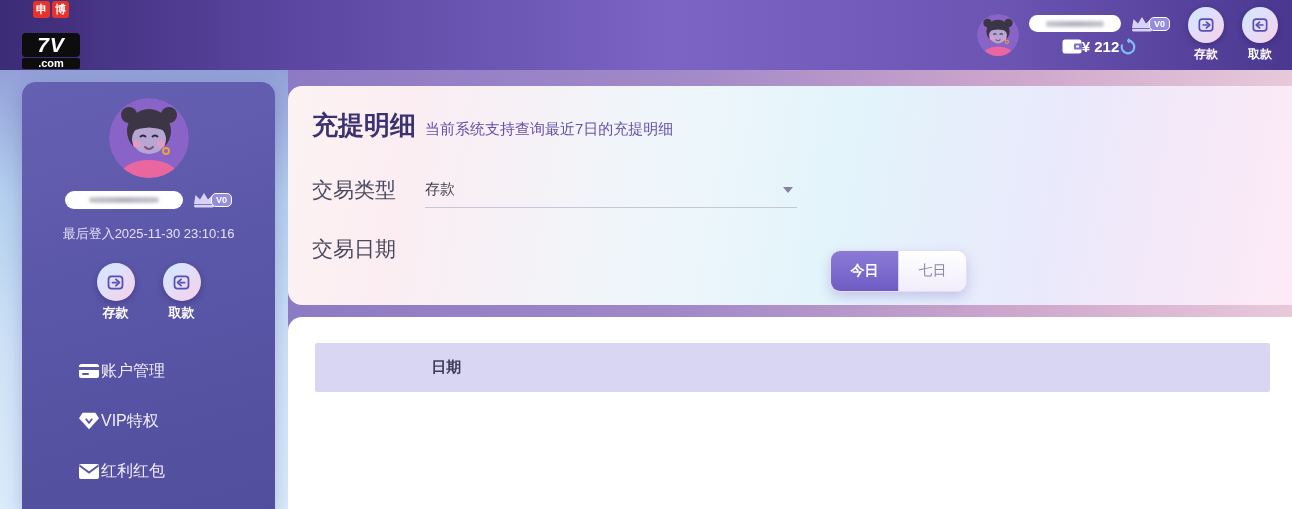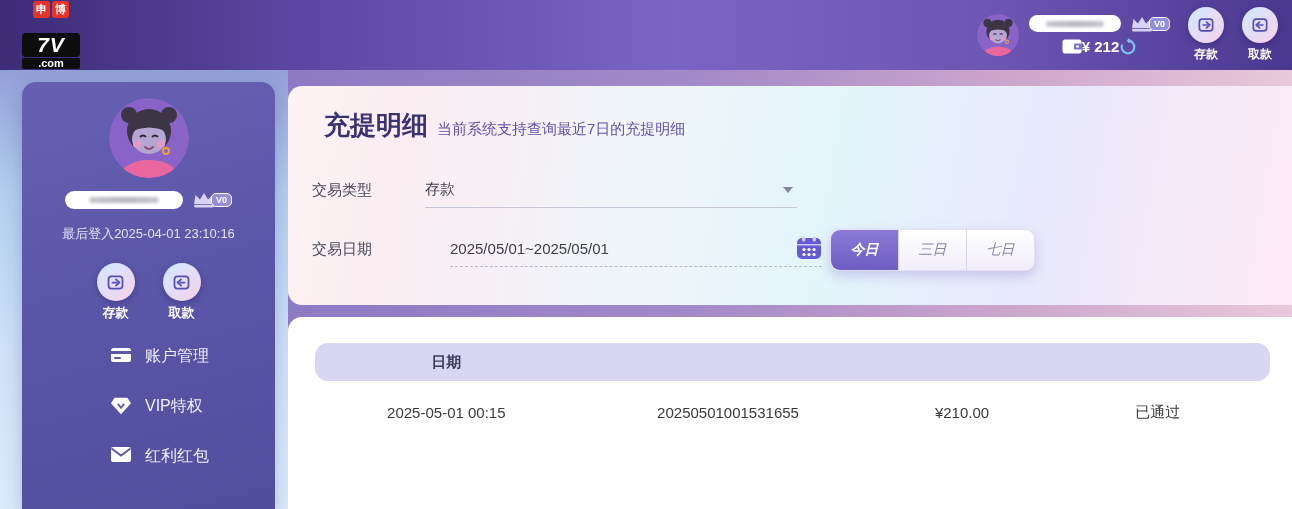--- a/index.html
+++ b/index.html
@@ -44,53 +44,53 @@
   .side-avatar{width:80px;height:80px;border-radius:50%;overflow:hidden;margin:16px auto 0;display:block;cursor:pointer;}
   .side-user-row{display:flex;align-items:center;justify-content:center;margin-top:13px;gap:8px;}
   .side-pill{width:118px;height:18px;background:#fff;border-radius:9px;display:flex;align-items:center;justify-content:center;}
   .side-pill .smudge{width:60%;height:6px;border-radius:3px;background:linear-gradient(90deg,#bdbdc6,#a9a9b6,#bdbdc6);
     filter:blur(1.6px);opacity:.85;}
   .last-login{margin-top:16px;text-align:center;color:#e4e1f8;font-size:13px;}
   .side-actions{display:flex;justify-content:center;gap:28px;margin-top:20px;}
   .side-actions .disc{width:38px;height:38px;}
   .side-actions .lbl{color:#fff;font-size:13px;font-weight:bold;}
   .side-menu{margin-top:24px;}
-  .side-menu-item{display:flex;gap:13px;height:50px;padding-left:88px;cursor:pointer;}
+  .side-menu-item{display:flex;align-items:center;gap:1px;height:50px;padding-left:56px;cursor:pointer;}
   .side-menu-item .mi-label{color:#f1effc;font-size:16px;}
 
   
   .main{position:absolute;left:288px;top:70px;right:0;bottom:0;
     background:linear-gradient(90deg,#8d7ac4 0%,#a289c8 40%,#cda6cc 72%,#e8c9da 100%);}
   .filter-card{position:absolute;left:0;top:16px;width:100%;height:219px;border-radius:14px 0 0 14px;
     background:linear-gradient(100deg,#fdf3f3 0%,#fbedf2 12%,#eef6fb 38%,#e3f4fb 55%,#e9e9fb 75%,#f8e9f8 92%,#fdeaf6 100%);}
-  .title-row{display:flex;align-items:baseline;padding:22px 0 0 24px;margin-left:12px;}
+  .title-row{display:flex;align-items:baseline;padding:22px 0 0 24px;}
   .page-title{font-size:26px;font-weight:bold;color:#3b3272;margin:0;}
   .page-subtitle{font-size:15px;color:#6350aa;margin-left:9px;}
   .filter-row{display:flex;align-items:center;margin-left:24px;margin-top:30px;height:34px;}
   .filter-row + .filter-row{margin-top:25px;gap:25px;}
-  .filter-label{width:113px;font-size:15px;color:#4a4a5e;}
+  .filter-label{width:113px;font-size:21px;color:#4a4a5e;}
   .filter-field{position:relative;width:372px;height:34px;display:flex;align-items:center;
     border-bottom:1px solid #c6c6d6;}
   .filter-field.dashed{border-bottom:1px dashed #b9b9c9;}
   .filter-value{font-size:15px;color:#3e3e48;}
   .caret-down{position:absolute;right:4px;top:14px;width:0;height:0;
     border-left:5px solid transparent;border-right:5px solid transparent;border-top:6px solid #84849a;}
   .calendar-btn{position:absolute;right:0;top:4px;cursor:pointer;line-height:0;}
-  .range-group{position:absolute;left:542px;top:143px;display:flex;border-radius:10px;overflow:hidden;
-    border:1px solid #e6def6;background:#f7f4fd;box-shadow:0 5px 12px rgba(110,90,190,.28);font-style:italic;}
+  .range-group{position:absolute;left:542px;top:164px;display:flex;border-radius:10px;overflow:hidden;
+    border:1px solid #e6def6;background:#f7f4fd;box-shadow:0 5px 12px rgba(110,90,190,.28);}
   .range-btn{width:67px;height:40px;font-size:14px;color:#8a86a8;display:flex;align-items:center;
     justify-content:center;cursor:pointer;border-right:1px solid #d9d3ec;background:linear-gradient(180deg,#ffffff,#f1edfb);}
   .range-btn:last-child{border-right:none;}
   .range-btn.active{background:linear-gradient(180deg,#8b7bd6,#6e5cc4);color:#fff;font-weight:bold;}
 
   .table-card{position:absolute;left:0;top:247px;width:100%;height:192px;background:#fff;border-radius:14px 0 0 0;
     padding-top:26px;box-sizing:border-box;}
   .table{margin:0 22px 0 27px;}
   .t-row{display:grid;grid-template-columns:27.5% 31.5% 17.5% 23.5%;align-items:center;text-align:center;}
-  .t-head{background:#d9d6f4;height:38px;border-radius:13px;}
+  .t-head{background:#d9d6f4;height:49px;border-radius:2px;}
   .t-head .t-cell{font-size:15px;font-weight:bold;color:#3c3c5a;}
   .t-body{height:62px;}
   .t-body .t-cell{font-size:15px;color:#3a3a3a;}
 </style>
 </head>
 <body>
 
 <div class="page">
 
   <div class="navbar">
@@ -197,21 +197,21 @@
       </div>
       <div class="vip-wrap">
         <svg width="26" height="18" viewBox="0 0 26 18">
           <path d="M3 13 L4.5 4 L9 8.5 L13 2 L17 8.5 L21.5 4 L23 13 Z" fill="#d8d2f6"></path>
           <rect x="3" y="13.8" width="20" height="2.6" rx="1.3" fill="#d8d2f6"></rect>
         </svg>
         <span class="vip-badge">V0</span>
       </div>
     </div>
 
-    <div class="last-login">最后登入2025-04-01 23:10:16</div>
+    <div class="last-login">最后登入2025-11-30 23:10:16</div>
 
     <div class="side-actions">
       <div class="circle-action" style="margin-left:0;">
         <span class="disc">
           <svg width="21" height="21" viewBox="0 0 24 24">
             <rect x="4" y="5" width="16" height="14" rx="3.5" fill="none" stroke="#564fb5" stroke-width="2"></rect>
             <path d="M8.5 12 h5" stroke="#564fb5" stroke-width="2" stroke-linecap="round"></path>
             <path d="M12.5 8.5 l4 3.5 -4 3.5" fill="none" stroke="#564fb5" stroke-width="2" stroke-linejoin="round" stroke-linecap="round"></path>
           </svg>
         </span>
@@ -266,55 +266,29 @@
       <div class="filter-row">
         <span class="filter-label">交易类型</span>
         <div class="filter-field">
           <span class="filter-value">存款</span>
           <span class="caret-down"></span>
         </div>
       </div>
 
       <div class="filter-row">
         <span class="filter-label">交易日期</span>
-        <div class="filter-field dashed">
-          <span class="filter-value">2025/05/01~2025/05/01</span>
-          <span class="calendar-btn">
-            <svg width="26" height="24" viewBox="0 0 26 24">
-              <rect x="1" y="2" width="24" height="21" rx="5" fill="#6659d8"></rect>
-              <rect x="6" y="0.5" width="3.5" height="5" rx="1.5" fill="#cfc8f4"></rect>
-              <rect x="16.5" y="0.5" width="3.5" height="5" rx="1.5" fill="#cfc8f4"></rect>
-              <rect x="1" y="8" width="24" height="1.5" fill="#cfc8f4"></rect>
-              <g fill="#fff">
-                <circle cx="8" cy="13.5" r="1.6"></circle>
-                  <circle cx="13" cy="13.5" r="1.6"></circle>
-                  <circle cx="18" cy="13.5" r="1.6"></circle>
-                <circle cx="8" cy="18.5" r="1.6"></circle>
-                  <circle cx="13" cy="18.5" r="1.6"></circle>
-                  <circle cx="18" cy="18.5" r="1.6"></circle>
-              </g>
-            </svg>
-          </span>
-        </div>
       </div>
 
       <div class="range-group">
         <div class="range-btn active">今日</div>
-        <div class="range-btn">三日</div>
         <div class="range-btn">七日</div>
       </div>
     </section>
 
     <section class="table-card">
       <div class="table">
         <div class="t-row t-head">
           <span class="t-cell">日期</span>
         </div>
-        <div class="t-row t-body">
-          <span class="t-cell">2025-05-01 00:15</span>
-          <span class="t-cell">20250501001531655</span>
-          <span class="t-cell">¥210.00</span>
-          <span class="t-cell">已通过</span>
-        </div>
       </div>
     </section>
   </main>
 </div>
 
 </body></html>

